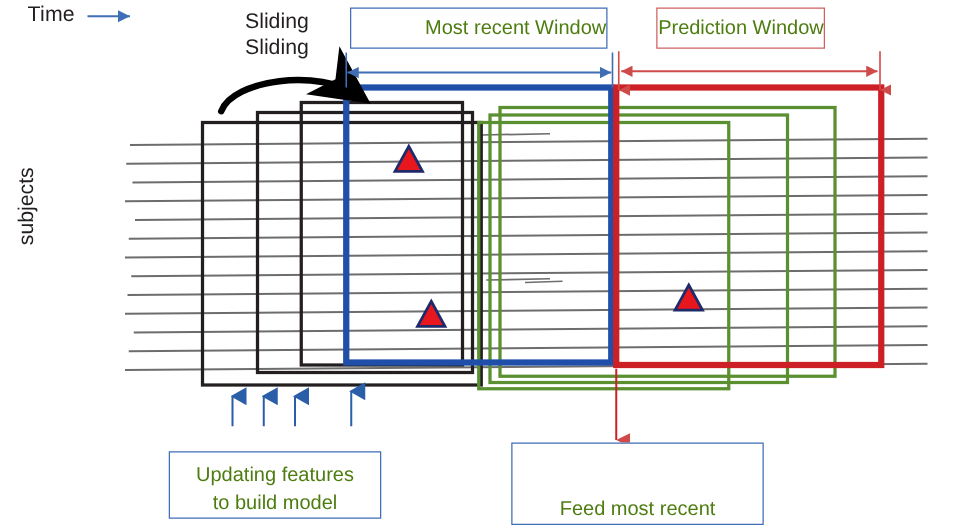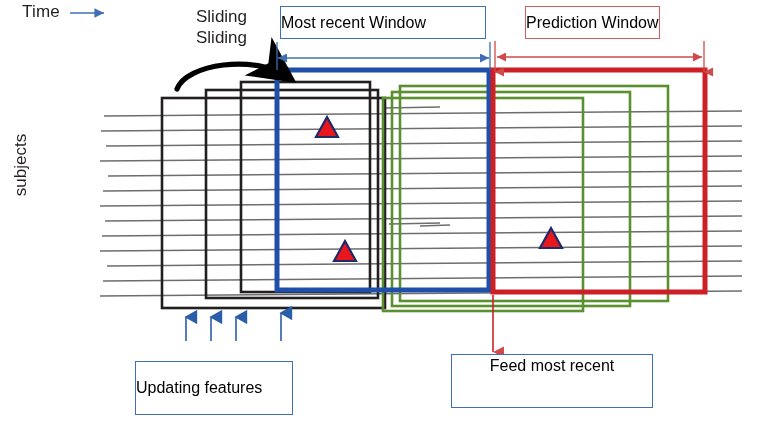--- a/index.html
+++ b/index.html
@@ -22,44 +22,43 @@
     font-size:17px;line-height:21px;color:#231f20;
   }
   .lbl-subjects{
     left:-24px;top:155px;width:90px;
     font-size:17px;color:#231f20;text-align:center;
     transform:rotate(-90deg);
   }
   
   .boxlabel{
     box-sizing:border-box;
-    display:flex;align-items:center;justify-content:flex-start;
-    font-size:16px;color:#000000;text-align:center;
+    display:flex;align-items:center;justify-content:flex-end;
+    font-size:16px;color:#4d7c0f;text-align:center;
     background:#ffffff;
   }
   .box-mrw{
     left:280px;top:6px;width:206px;height:33px;
     border:1.4px solid #3f6eb5;
   }
   .box-pw{
     left:525px;top:6px;width:135px;height:33px;
     border:1.4px solid #d06060;
   }
   .box-update{
-    left:135px;top:361px;width:158px;height:54px;
-    border:1.4px solid #3f6eb5;
-    line-height:22px;
-    flex-direction:row;
-  }
-  .box-feed{
-    left:409px;top:354px;width:202px;height:54px;
+    left:135px;top:361px;width:170px;height:54px;
     border:1.4px solid #3f6eb5;
     line-height:22px;
     flex-direction:column;
-    margin-left:42px;
+  }
+  .box-feed{
+    left:409px;top:354px;width:202px;height:66px;
+    border:1.4px solid #3f6eb5;
+    line-height:22px;
+    flex-direction:column;
   }
   
   svg.overlay{left:0;top:0;width:778px;height:422px;}
 </style>
 </head>
 <body>
 
 <div id="stage">
 
   <svg class="overlay abs" viewBox="0 0 778 422">
@@ -173,19 +172,20 @@
   <div class="abs boxlabel box-mrw">
     <span>Most recent Window</span>
   </div>
 
   <div class="abs boxlabel box-pw">
     <span>Prediction Window</span>
   </div>
 
   <div class="abs boxlabel box-update">
     <span>Updating features</span>
+    <span>to build model</span>
   </div>
 
   <div class="abs boxlabel box-feed">
     <span>Feed most recent</span>
   </div>
 
 </div>
 
 </body></html>

